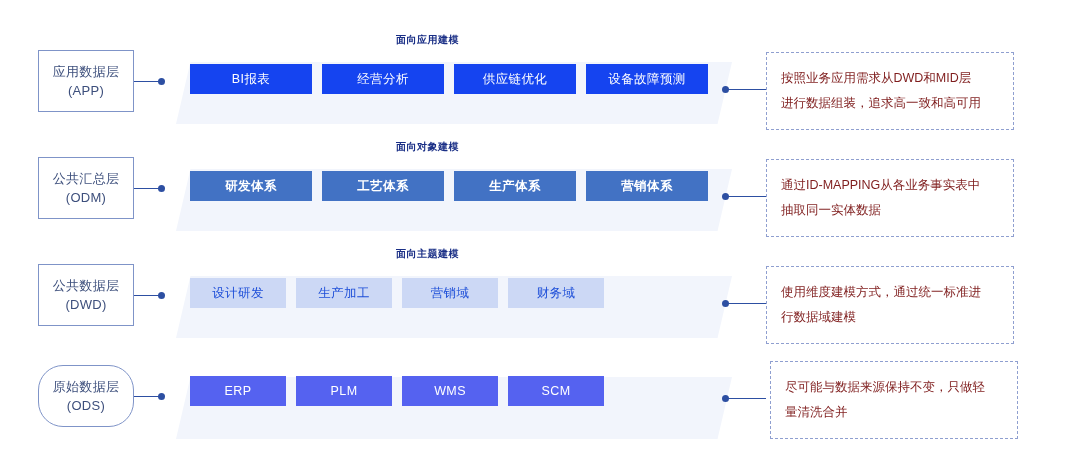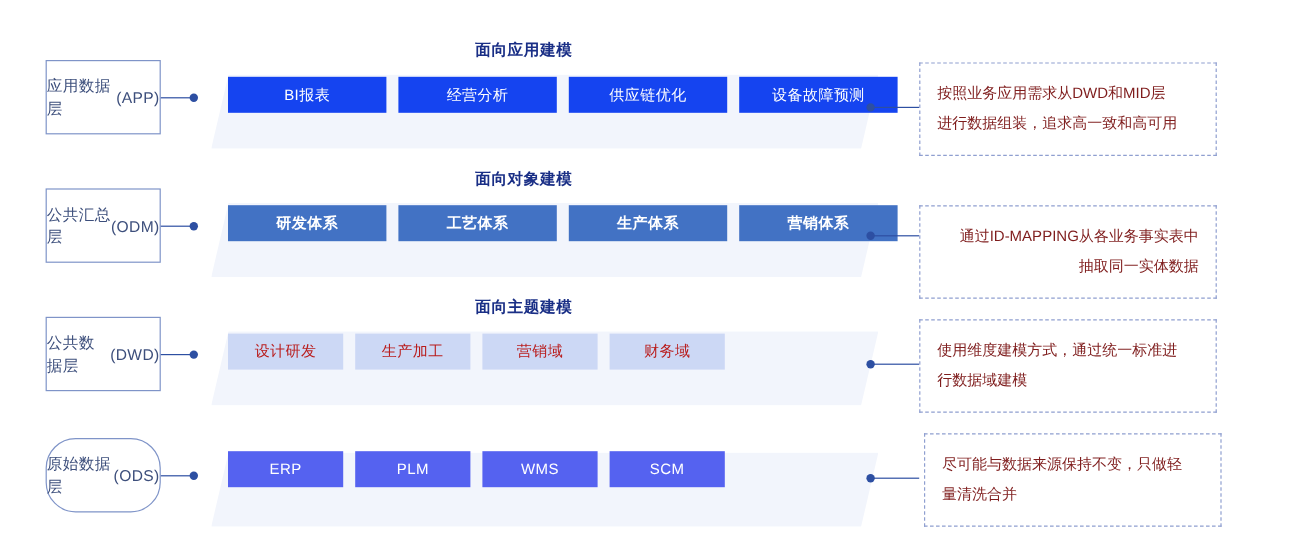--- a/index.html
+++ b/index.html
@@ -10,21 +10,21 @@
     overflow:hidden;
   }
   .canvas{position:relative;width:1080px;height:460px;}
 
   
   .tier-label{
     position:absolute;
     width:96px;height:62px;
     border:1px solid #7f94c8;
     background:#ffffff;
-    display:flex;flex-direction:row;
+    display:flex;flex-direction:column;
     align-items:center;justify-content:center;
     color:#3d4f7c;
     font-size:13px;
     line-height:19px;
     letter-spacing:.3px;
     box-sizing:border-box;
   }
   .tier-label .ln2{font-size:13px;}
 
   
@@ -43,21 +43,21 @@
     position:absolute;
     background:#f2f5fc;
   }
   .band.tp{
     clip-path:polygon(2.6% 0%, 100% 0%, 97.4% 100%, 0% 100%);
   }
 
   
   .sec-title{
     position:absolute;
-    font-size:13px;
+    font-size:10px;
     font-weight:bold;
     color:#1a2f86;
     letter-spacing:.5px;
     white-space:nowrap;
   }
 
   
   .row{
     position:absolute;
     display:flex;
@@ -65,25 +65,25 @@
   }
   .chip{
     height:30px;
     display:flex;align-items:center;justify-content:center;
     font-size:12.5px;
     letter-spacing:.4px;
     color:#ffffff;
     box-sizing:border-box;
     white-space:nowrap;
   }
-  .chip.w4{width:132px;}
+  .chip.w4{width:122px;}
   .chip.w5{width:96px;}
   .chip.lvl1{background:#1544f0;}
   .chip.lvl2{background:#4272c4;font-weight:bold;}
-  .chip.lvl3{background:#ccd8f5;color:#b91c1c;}
+  .chip.lvl3{background:#ccd8f5;color:#1d4ed8;}
   .chip.lvl4{background:#5562f0;}
 
   
   .note{
     position:absolute;
     width:248px;
     border:1px dashed #8f9fd0;
     background:#ffffff;
     box-sizing:border-box;
     padding:13px 14px;
@@ -132,21 +132,21 @@
   <div class="sec-title" style="left:396px;top:140px;">面向对象建模</div>
   <div class="row" style="left:190px;top:171px;">
     <div class="chip lvl2 w4">研发体系</div>
     <div class="chip lvl2 w4">工艺体系</div>
     <div class="chip lvl2 w4">生产体系</div>
     <div class="chip lvl2 w4">营销体系</div>
   </div>
 
   <div class="connector" style="left:726px;top:196px;width:40px;"></div>
   <div class="dot" style="left:722px;top:193px;"></div>
-  <div class="note" style="left:766px;top:171px;text-align:right;">
+  <div class="note" style="left:766px;top:159px;">
     <span class="note-line">通过ID-MAPPING从各业务事实表中</span>
     <span class="note-line">抽取同一实体数据</span>
   </div>
 
   <div class="tier-label" style="left:38px;top:264px;">
     <span>公共数据层</span>
     <span class="ln2">(DWD)</span>
   </div>
   <div class="connector" style="left:134px;top:295px;width:30px;"></div>
   <div class="dot" style="left:158px;top:292px;"></div>

